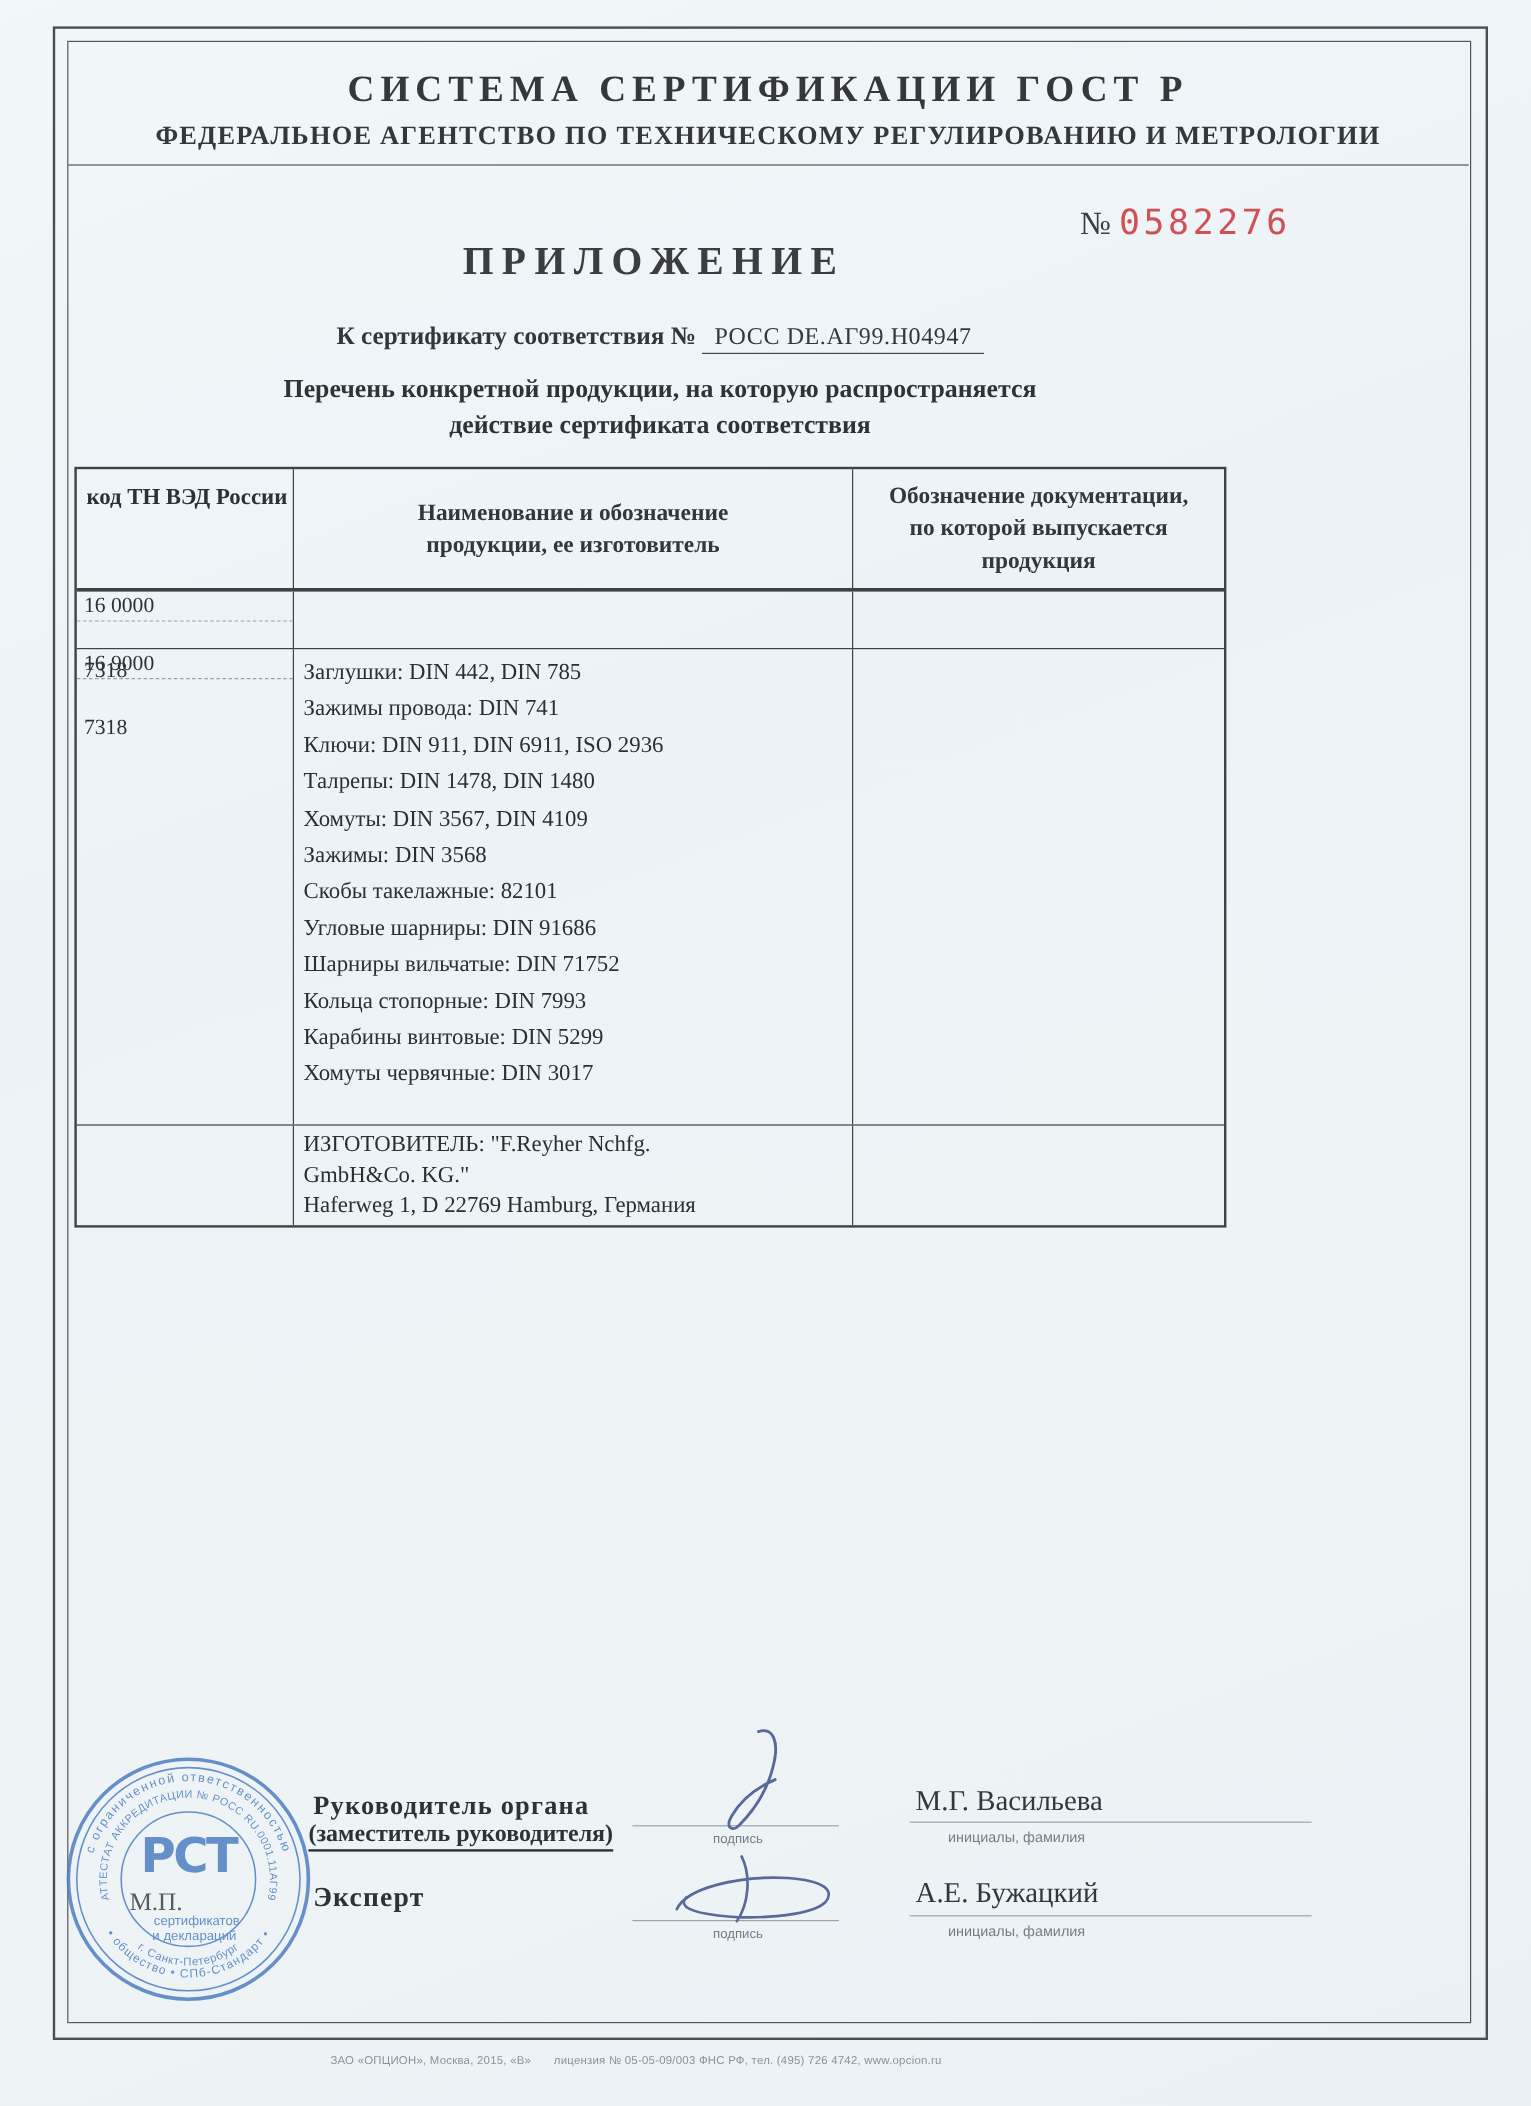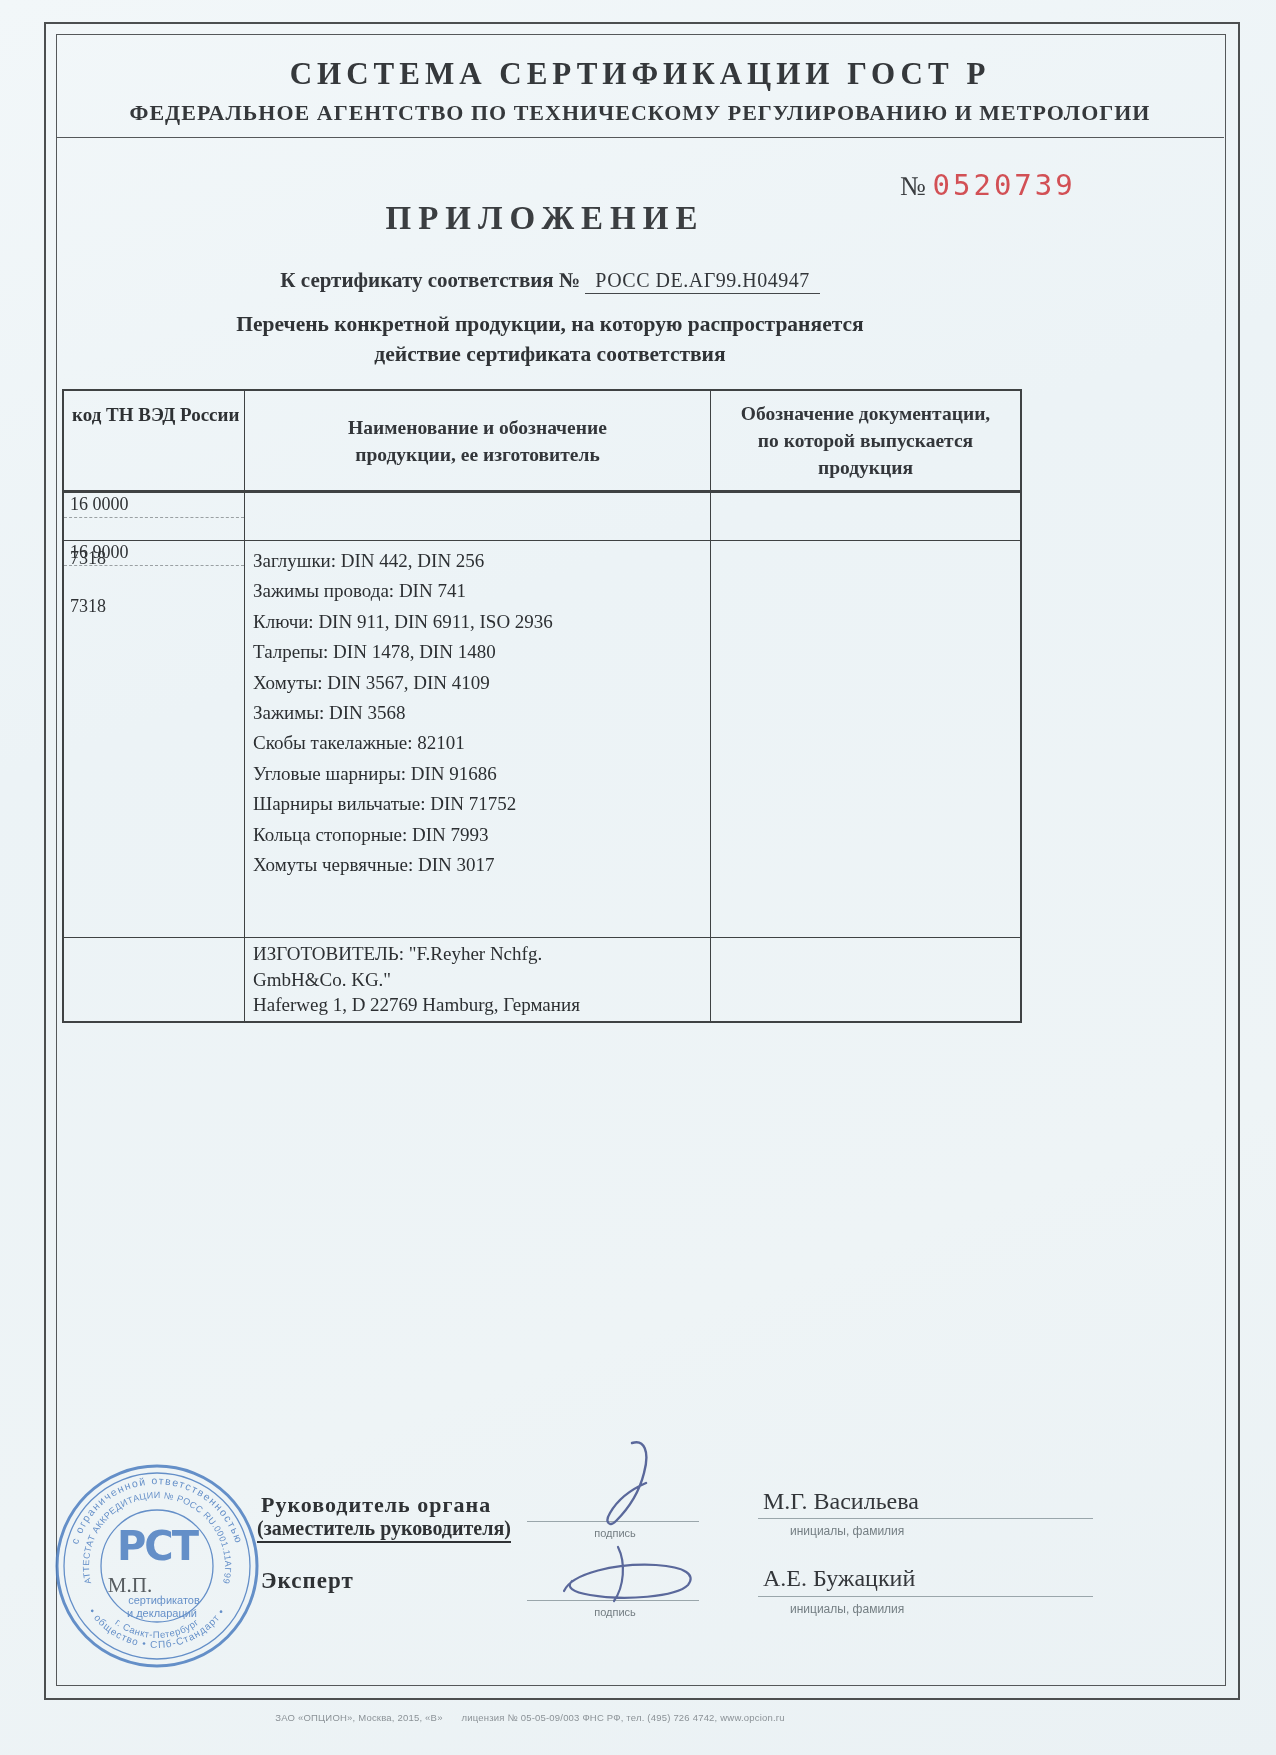--- a/index.html
+++ b/index.html
@@ -73,21 +73,21 @@
 
   <div class="frame-outer"></div>
   <div class="frame-inner"></div>
 
   <div class="hdr hdr1">СИСТЕМА СЕРТИФИКАЦИИ ГОСТ Р</div>
   <div class="hdr hdr2">ФЕДЕРАЛЬНОЕ АГЕНТСТВО ПО ТЕХНИЧЕСКОМУ РЕГУЛИРОВАНИЮ И МЕТРОЛОГИИ</div>
   <div class="hdr-divider"></div>
 
   <div class="numero">
     <span>№</span>
-    <span class="numero-val">0520739</span>
+    <span class="numero-val">0582276</span>
   </div>
 
   <div class="title">ПРИЛОЖЕНИЕ</div>
 
   <div class="certline">
     <span>К сертификату соответствия №</span>
     <span class="certnum">РОСС DE.АГ99.Н04947</span>
   </div>
 
   <div class="subtitle sub1">Перечень конкретной продукции,  на которую распространяется</div>
@@ -122,30 +122,31 @@
       <div class="c3"></div>
     </div>
 
     <div class="trow r2">
       <div class="c1 codecell">
         <div class="code-top">16 9000</div>
         <div class="code-bot">7318</div>
       </div>
       <div class="c2">
         <div class="plist">
-          <div>Заглушки: DIN 442, DIN 256</div>
+          <div>Заглушки: DIN 442, DIN 785</div>
           <div>Зажимы провода: DIN 741</div>
           <div>Ключи: DIN 911, DIN 6911, ISO 2936</div>
           <div>Талрепы: DIN 1478, DIN 1480</div>
           <div>Хомуты: DIN 3567, DIN 4109</div>
           <div>Зажимы: DIN 3568</div>
           <div>Скобы такелажные: 82101</div>
           <div>Угловые шарниры: DIN 91686</div>
           <div>Шарниры вильчатые: DIN 71752</div>
           <div>Кольца стопорные: DIN 7993</div>
+          <div>Карабины винтовые: DIN 5299</div>
           <div>Хомуты червячные: DIN 3017</div>
         </div>
       </div>
       <div class="c3"></div>
     </div>
 
     <div class="trow r3">
       <div class="c1"></div>
       <div class="c2">
         <div class="mfr">

